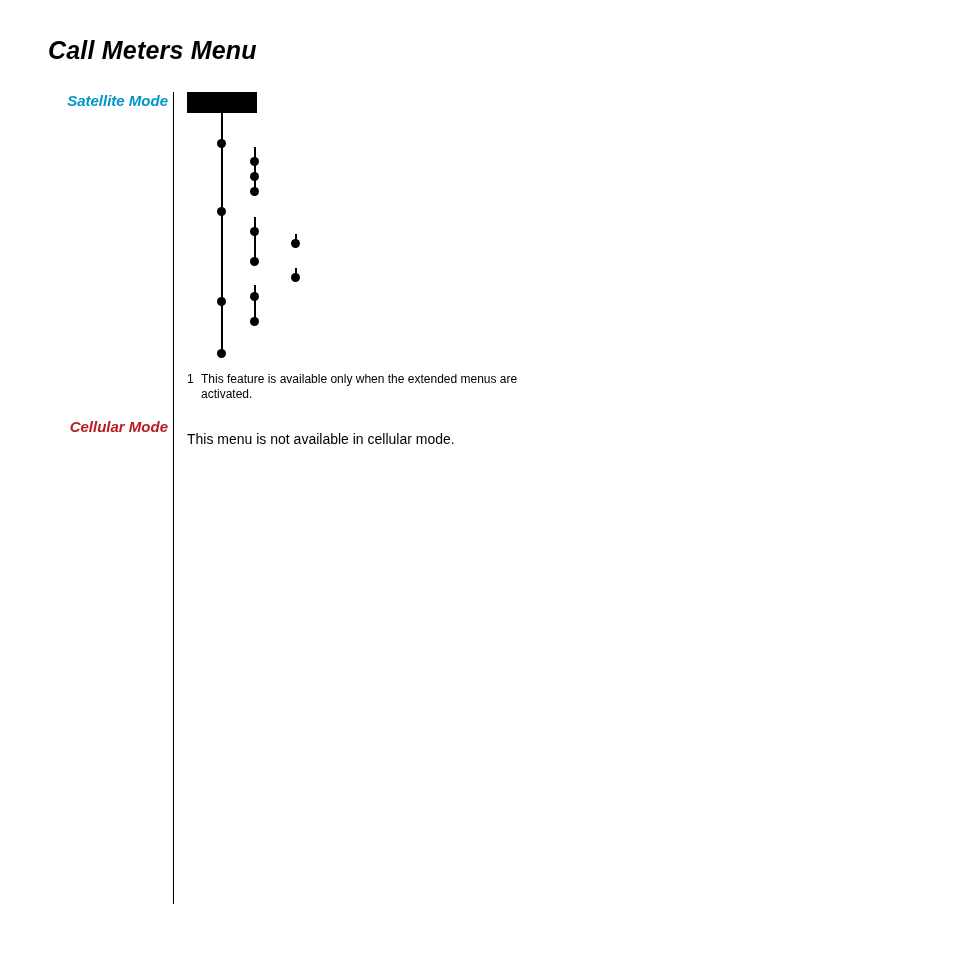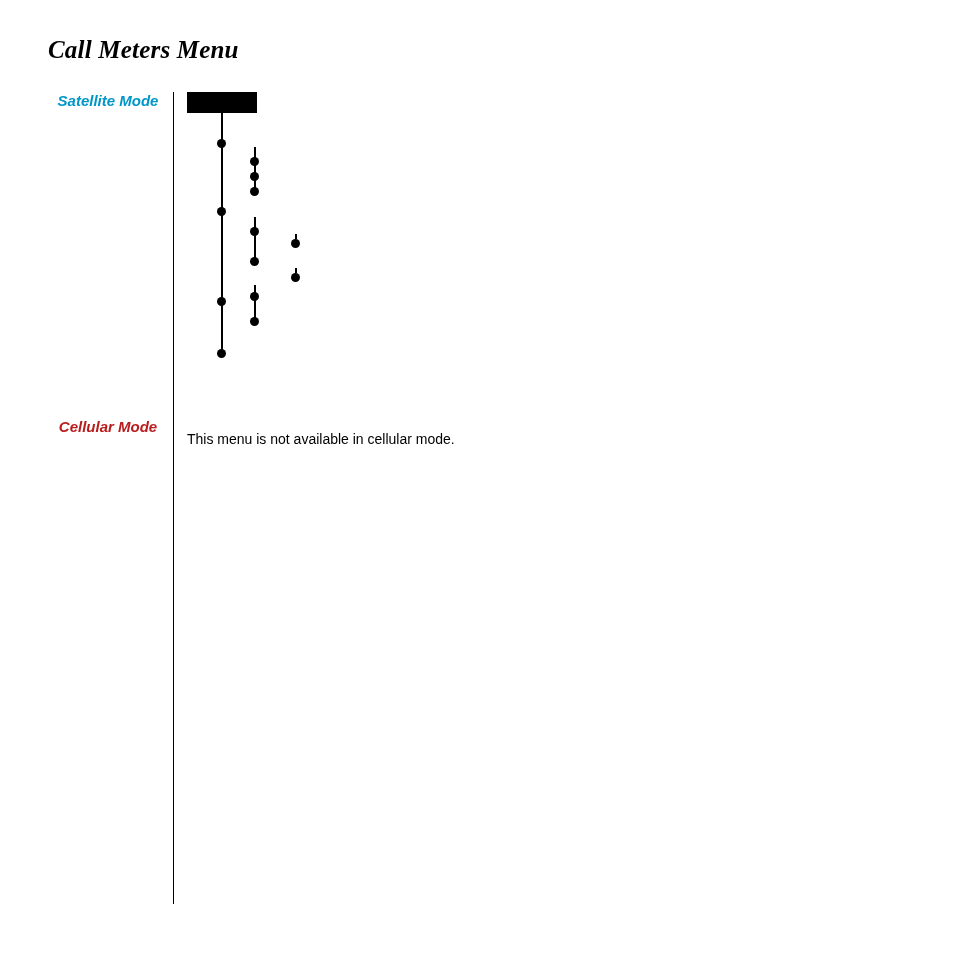--- a/index.html
+++ b/index.html
@@ -13,35 +13,35 @@
   }
   .page {
     position: relative;
     width: 954px;
     height: 954px;
   }
   .title {
     position: absolute;
     left: 48px;
     top: 36px;
-    font-family: Liberation Serif, serif;
+    font-family: Liberation Sans, sans-serif;
     font-weight: 800;
     font-style: italic;
     font-size: 25px;
     letter-spacing: 0.2px;
   }
   .side-label {
     position: absolute;
     left: 48px;
     width: 120px;
     font-weight: 800;
     font-style: italic;
     font-size: 15px;
     line-height: 1.2;
-    text-align: center;
+    text-align: right;
   }
   .side-satellite { top: 92px; color: #0096c8; }
   .side-cellular  { top: 418px; color: #b91c1c; }
 
   .divider {
     position: absolute;
     left: 173px;
     top: 92px;
     width: 0;
     height: 812px;
@@ -176,16 +176,19 @@
     <div class="node gB2c-1"></div>
     <div class="stub gB2c-stub2"></div>
     <div class="node gB2c-2"></div>
 
     <div class="stub gC-stub"></div>
     <div class="gC-line"></div>
     <div class="node gC1"></div>
     <div class="node gC2"></div>
   </div>
 
+  <div class="footnote">
+    <span class="num">1</span><span class="txt">This feature is available only when the extended menus are activated.</span>
+  </div>
 
   <div class="body-text">This menu is not available in cellular mode.</div>
 
 </div>
 
 </body></html>

